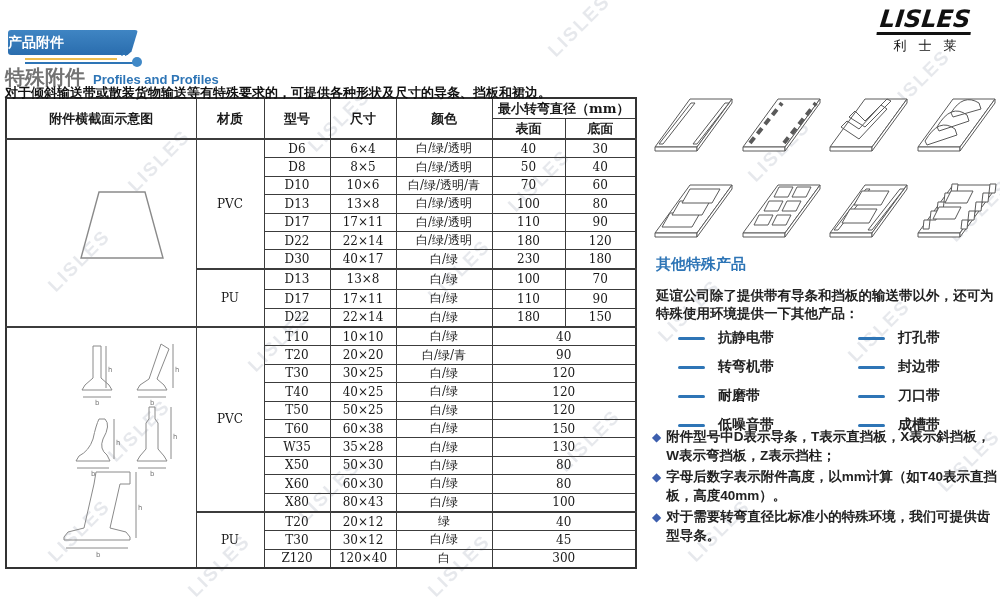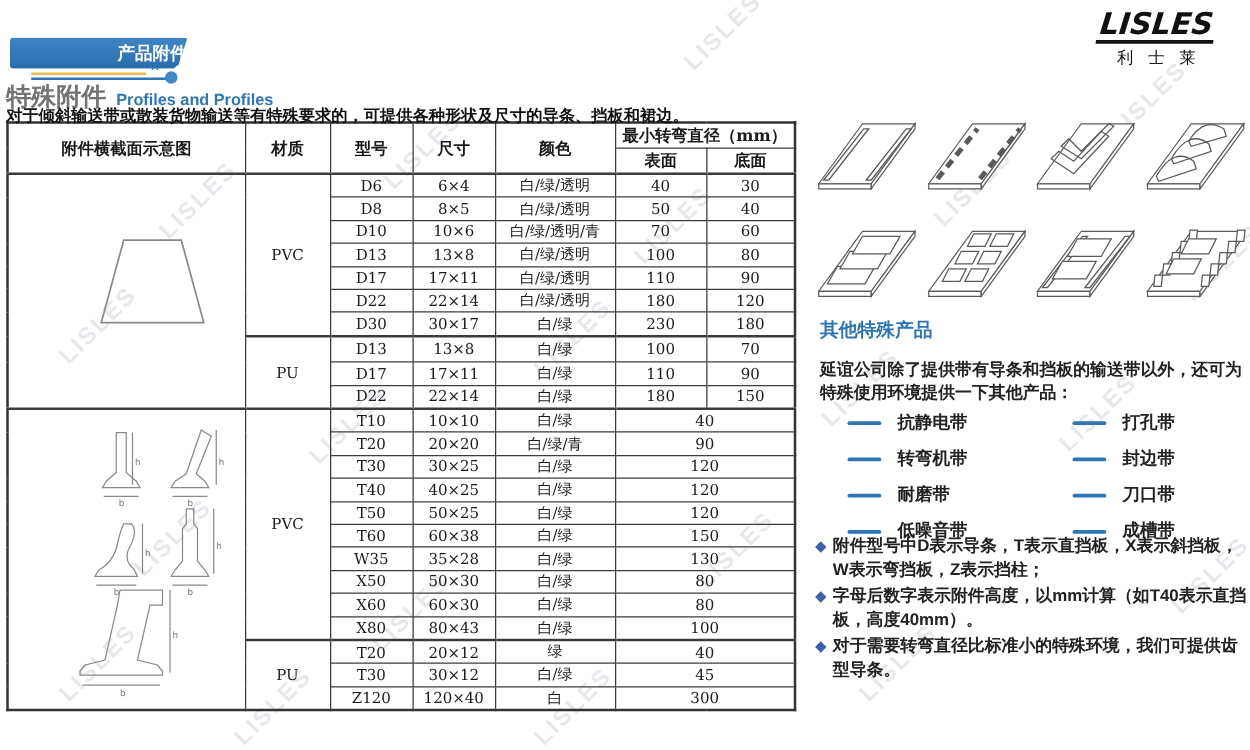--- a/index.html
+++ b/index.html
@@ -12,24 +12,23 @@
   
   .watermark{
     position:absolute;color:#c3c8d2;opacity:.4;font-size:19px;font-weight:bold;
     letter-spacing:2px;transform:rotate(-45deg);z-index:0;pointer-events:none;
     font-family:"Liberation Sans",sans-serif;
   }
   
   .banner{
     position:absolute;left:8px;top:30px;width:130px;height:25px;z-index:3;
     background:linear-gradient(180deg,#3f85c3,#2a6dae);
-    color:#fff;font-size:14px;font-weight:bold;line-height:25px;padding-left:12px;
+    color:#fff;font-size:14px;font-weight:bold;line-height:25px;
     border-radius:3px 3px 0 3px;
     clip-path:polygon(0 0,100% 0,95% 86%,92% 100%,0 100%);
-    text-align:right;
   }
   .gold-line{position:absolute;left:25px;top:58px;width:92px;height:2px;background:#eebd4e;z-index:3;}
   .blue-line{position:absolute;left:25px;top:62px;width:112px;height:2px;background:#2e75b6;z-index:3;}
   .blue-dot{position:absolute;left:132px;top:57px;width:10px;height:10px;border-radius:50%;background:#4189c7;z-index:3;}
   .marker-a{position:absolute;left:121px;top:49px;color:#2e75b6;font-size:8px;font-weight:bold;z-index:4;}
   
   .sec-title{position:absolute;left:5px;top:64px;z-index:3;white-space:nowrap;}
   .sec-title .zh{font-size:20px;font-weight:bold;color:#737373;}
   .sec-title .en{font-size:13px;font-weight:bold;color:#2e75b6;margin-left:8px;}
   .sec-desc{position:absolute;left:5px;top:84px;z-index:3;font-size:13px;font-weight:bold;color:#111;white-space:nowrap;}
@@ -191,21 +190,21 @@
       </tr>
       <tr>
         <td>D22</td>
         <td>22×14</td>
         <td>白/绿/透明</td>
         <td>180</td>
         <td>120</td>
       </tr>
       <tr>
         <td>D30</td>
-        <td>30×17</td>
+        <td>40×17</td>
         <td>白/绿</td>
         <td>230</td>
         <td>180</td>
       </tr>
       <tr class="thick-top">
         <td rowspan="3">PU</td>
         <td>D13</td>
         <td>13×8</td>
         <td>白/绿</td>
         <td>100</td>

